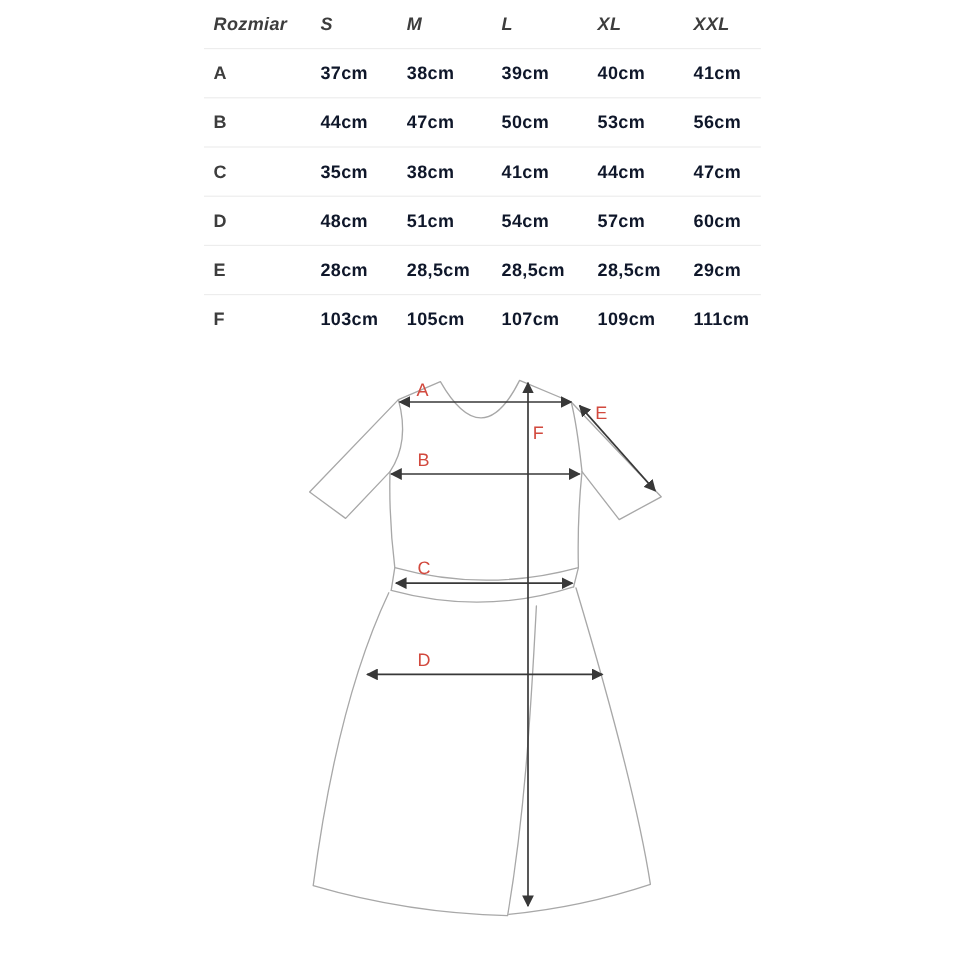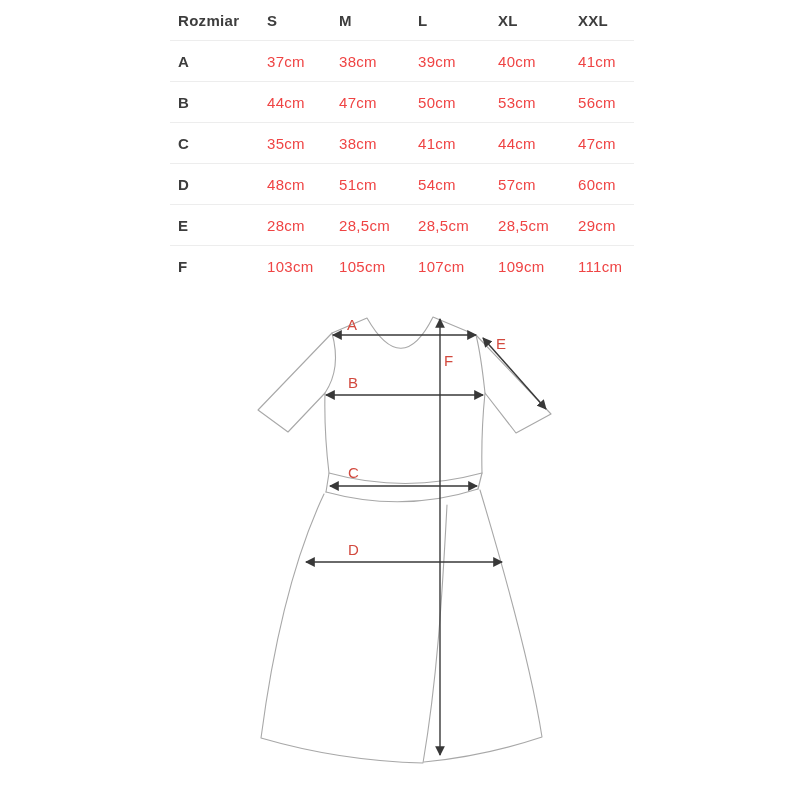--- a/index.html
+++ b/index.html
@@ -27,34 +27,35 @@
     display: grid;
     grid-template-columns: 89px 72px 79px 80px 80px 1fr;
     align-items: center;
     height: 41px;
     box-sizing: border-box;
     border-top: 1px solid #ededed;
   }
   .trow.thead {
     height: 40px;
     border-top: none;
+    font-style: italic;
   }
   .cell {
     padding-left: 8px;
     font-size: 15px;
     letter-spacing: 0.3px;
     white-space: nowrap;
   }
   .cell.strong {
     font-weight: 700;
     color: #3d3d3d;
   }
   .cell.val {
-    font-weight: 400;
-    color: #ef4444;
+    font-weight: 700;
+    color: #0f172a;
   }
 
   
   .dress-svg {
     position: absolute;
     left: 0;
     top: 0;
     width: 800px;
     height: 800px;
   }

